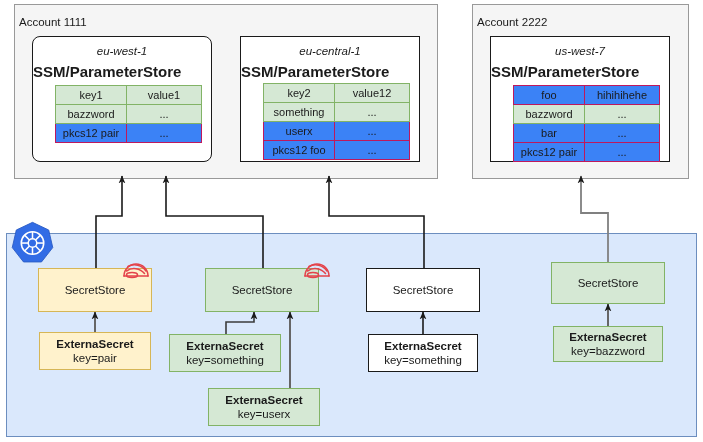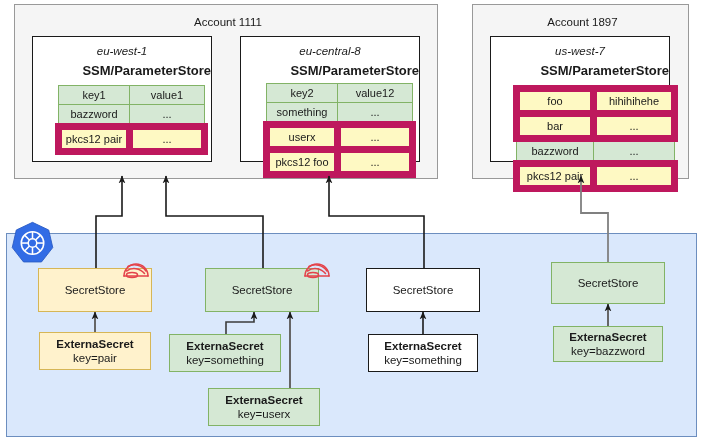--- a/index.html
+++ b/index.html
@@ -17,21 +17,20 @@
   .abs{position:absolute;box-sizing:border-box;}
 
   
   .account{
     background:#f5f5f5;
     border:1px solid #999999;
   }
   .account-title{
     position:absolute;
     top:10px;left:4px;right:0;
-    text-align:center;
     font-size:11.5px;
     color:#1a1a1a;
     line-height:14px;
   }
 
   
   .region{
     background:#ffffff;
     border:1.6px solid #1a1a1a;
   }
@@ -39,43 +38,43 @@
     position:absolute;
     top:8px;left:0;right:0;
     text-align:center;
     font-style:italic;
     font-size:11.5px;
     color:#1a1a1a;
   }
   .store-title{
     position:absolute;
     top:26px;left:0;right:0;
-    text-align:right;
+    text-align:left;
     font-weight:bold;
-    font-size:13px;
+    font-size:15px;
     color:#1a1a1a;
   }
 
   
   table.params{
     position:absolute;
     border-collapse:collapse;
     table-layout:fixed;
   }
   table.params td{
     height:18px;
     font-size:11px;
     color:#1a1a1a;
     text-align:center;
     padding:0 2px;
     overflow:hidden;
     white-space:nowrap;
   }
   td.green{background:#d5e8d4;border:1px solid #82b366;}
-  td.yellow{background:#fef9c3;border:7px solid #be185d;}
+  td.yellow{background:#3b82f6;border:1px solid #be185d;}
 
   
   #k8s-panel{
     background:#dae8fc;
     border:1px solid #6c8ebf;
   }
 
   
   .node{
     display:flex;
@@ -101,21 +100,21 @@
 </style>
 </head>
 <body>
 
 <div id="canvas">
 
   <div class="abs account" style="left:14px;top:4px;width:424px;height:175px;">
     <div class="account-title">Account 1111</div>
   </div>
 
-  <div class="abs region" style="left:32px;top:36px;width:180px;height:126px;">
+  <div class="abs region" style="left:32px;top:36px;width:180px;height:126px;border-radius:8px;">
     <div class="region-title">eu-west-1</div>
     <div class="store-title">SSM/ParameterStore</div>
     <table class="params" style="left:22px;top:48px;width:136px;">
       <tbody>
         <tr>
           <td class="green" style="width:66px">key1</td>
           <td class="green" style="width:70px">value1</td>
         </tr>
         <tr>
           <td class="green">bazzword</td>
@@ -123,21 +122,21 @@
         </tr>
         <tr>
           <td class="yellow">pkcs12 pair</td>
           <td class="yellow">...</td>
         </tr>
       </tbody>
     </table>
   </div>
 
   <div class="abs region" style="left:240px;top:36px;width:180px;height:126px;">
-    <div class="region-title">eu-central-8</div>
+    <div class="region-title">eu-central-1</div>
     <div class="store-title">SSM/ParameterStore</div>
     <table class="params" style="left:22px;top:46px;width:136px;">
       <tbody>
         <tr>
           <td class="green" style="width:66px">key2</td>
           <td class="green" style="width:70px">value12</td>
         </tr>
         <tr>
           <td class="green">something</td>
           <td class="green">...</td>
@@ -148,39 +147,39 @@
         </tr>
         <tr>
           <td class="yellow">pkcs12 foo</td>
           <td class="yellow">...</td>
         </tr>
       </tbody>
     </table>
   </div>
 
   <div class="abs account" style="left:472px;top:4px;width:217px;height:175px;">
-    <div class="account-title">Account 1897</div>
+    <div class="account-title">Account 2222</div>
   </div>
 
   <div class="abs region" style="left:490px;top:36px;width:180px;height:126px;">
     <div class="region-title">us-west-7</div>
     <div class="store-title">SSM/ParameterStore</div>
     <table class="params" style="left:22px;top:48px;width:136px;">
       <tbody>
         <tr>
           <td class="yellow" style="width:66px">foo</td>
           <td class="yellow" style="width:70px">hihihihehe</td>
         </tr>
         <tr>
-          <td class="yellow">bar</td>
-          <td class="yellow">...</td>
-        </tr>
-        <tr>
           <td class="green">bazzword</td>
           <td class="green">...</td>
+        </tr>
+        <tr>
+          <td class="yellow">bar</td>
+          <td class="yellow">...</td>
         </tr>
         <tr>
           <td class="yellow">pkcs12 pair</td>
           <td class="yellow">...</td>
         </tr>
       </tbody>
     </table>
   </div>
 
   <div class="abs" id="k8s-panel" style="left:6px;top:233px;width:691px;height:204px;"></div>

